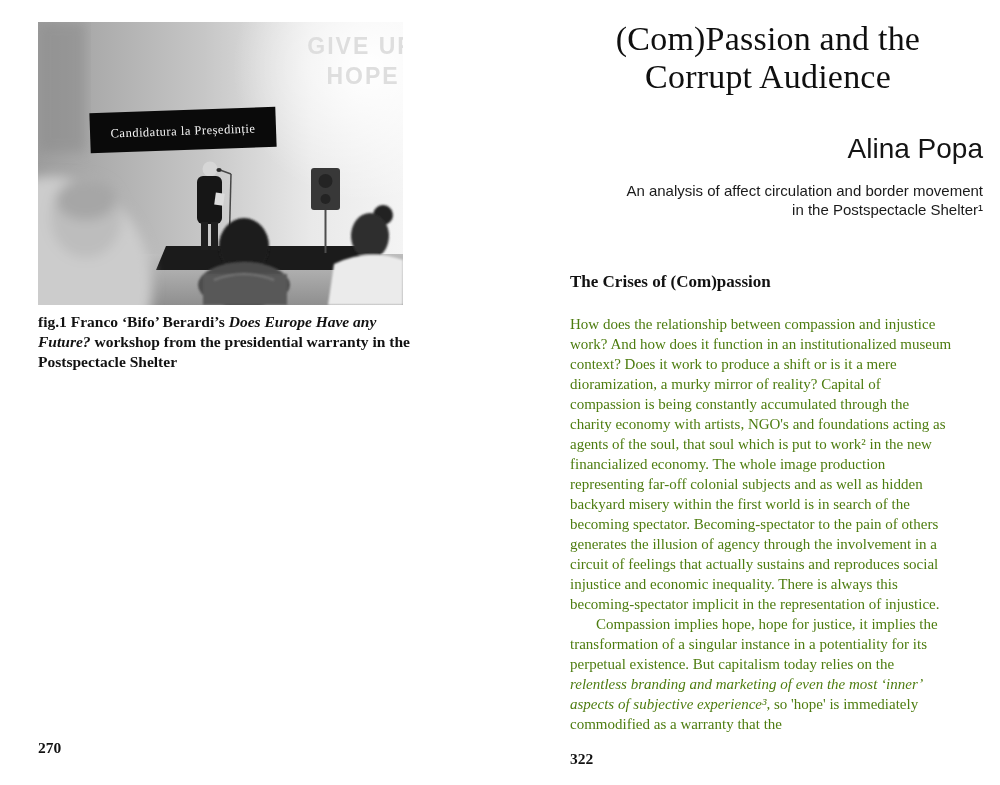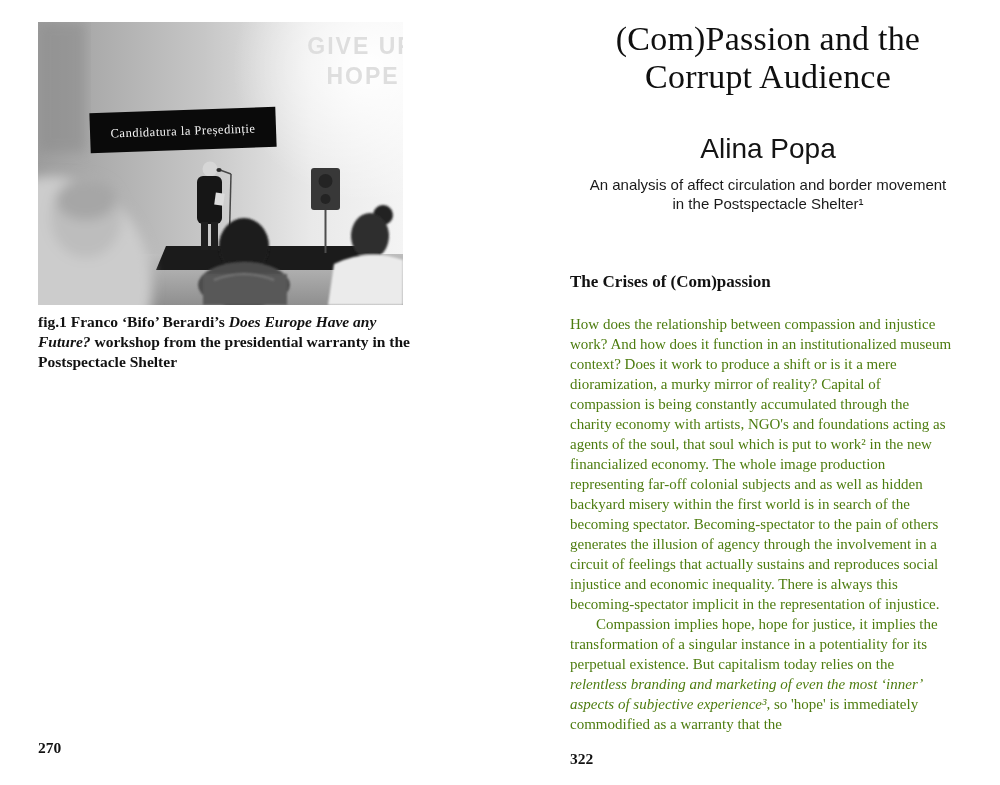--- a/index.html
+++ b/index.html
@@ -26,25 +26,25 @@
   }
   .pagenum-left  { left:38px;  top:739px; }
   .pagenum-right { left:570px; top:750px; }
   
   .title {
     position:absolute; left:553px; top:20px; width:430px; text-align:center;
     font-family:"Liberation Serif", serif; font-weight:400;
     font-size:34px; line-height:38px; color:#0f0f0f; letter-spacing:0.2px;
   }
   .author {
-    position:absolute; left:553px; top:133px; width:430px; text-align:center;
+    position:absolute; left:553px; top:133px; width:430px; text-align:right;
     font-family:"Liberation Sans", sans-serif; font-size:28px; color:#141414;
   }
   .subtitle {
-    position:absolute; left:553px; top:175px; width:430px; text-align:center;
+    position:absolute; left:553px; top:181px; width:430px; text-align:right;
     font-family:"Liberation Sans", sans-serif; font-size:15px;
     line-height:19px; color:#1a1a1a;
   }
   .section-heading {
     position:absolute; left:570px; top:272px;
     font-family:"Liberation Serif", serif; font-weight:600;
     font-size:17px; color:#111;
   }
   .body-text {
     position:absolute; left:570px; top:314px; width:383px;

